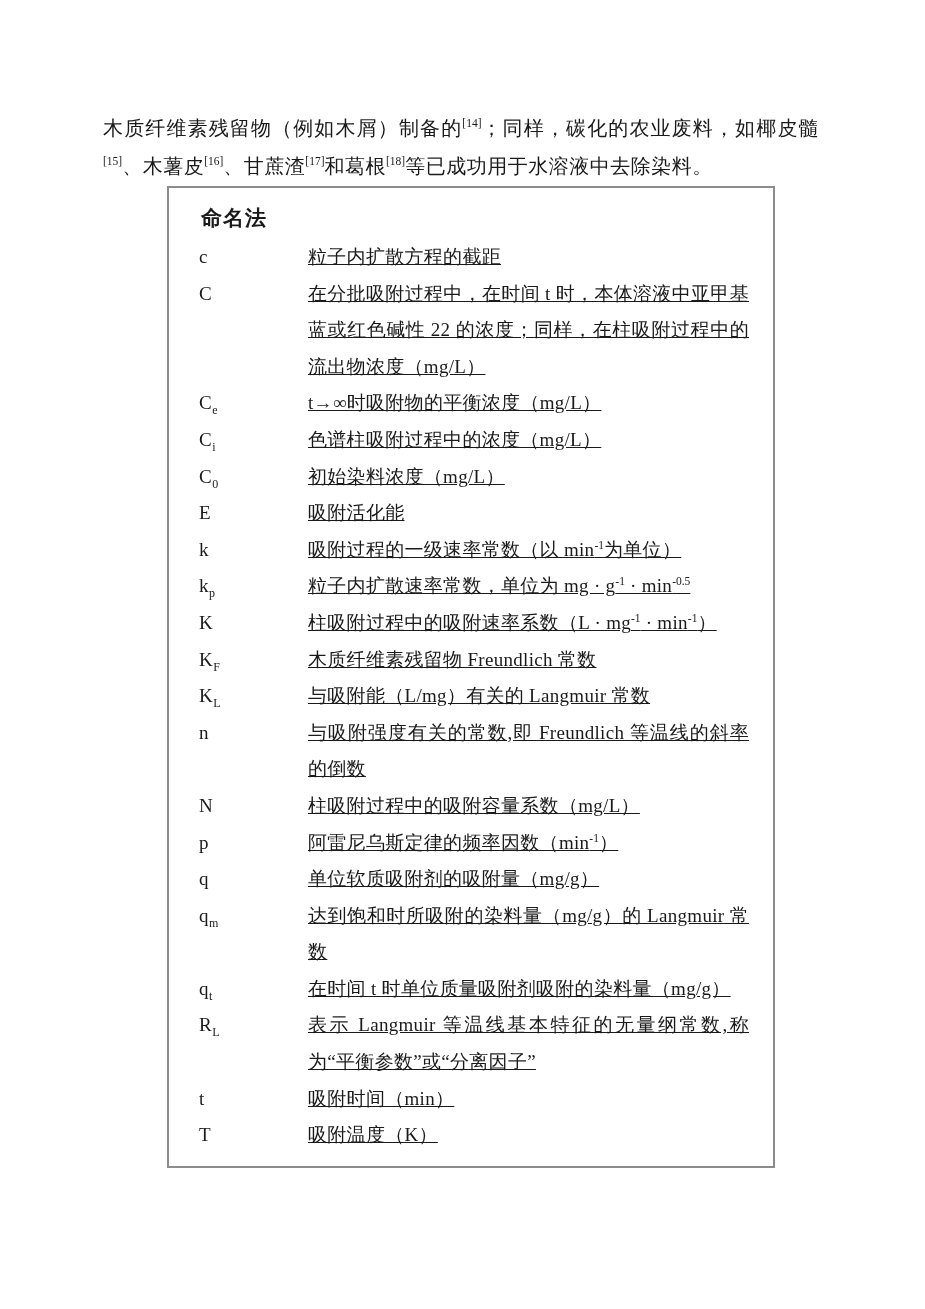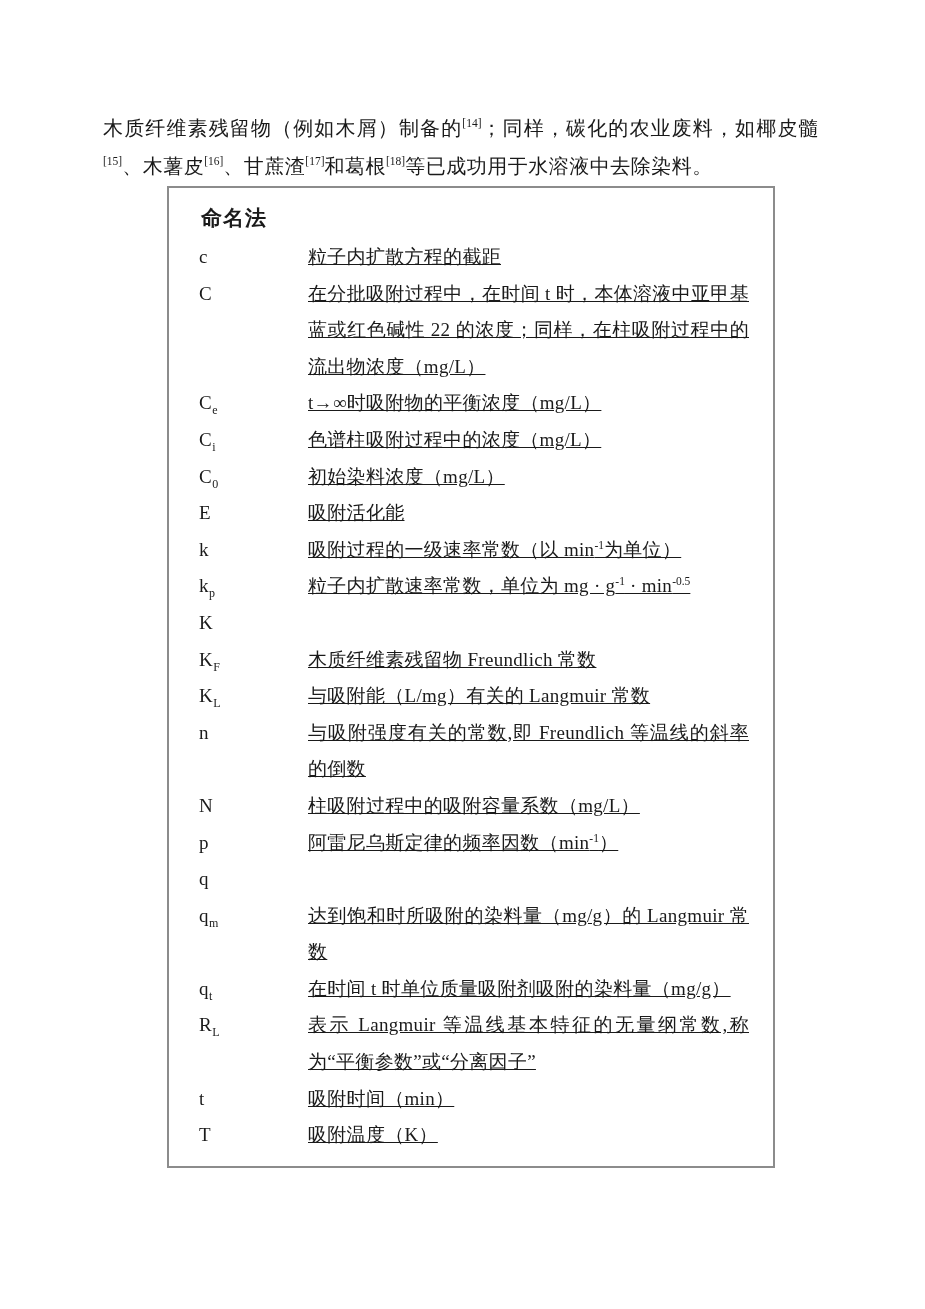--- a/index.html
+++ b/index.html
@@ -121,20 +121,21 @@
     <div class="nom-def"><span>吸附过程的一级速率常数（以 min</span><sup>-1</sup><span>为单位）</span></div>
   </div>
 
   <div class="nom-row">
     <div class="nom-symbol"><span class="sym-base">k</span><sub class="sym-sub">p</sub></div>
     <div class="nom-def"><span>粒子内扩散速率常数，单位为 mg · g</span><sup>-1</sup><span> · min</span><sup>-0.5</sup></div>
   </div>
 
   <div class="nom-row">
     <div class="nom-symbol"><span class="sym-base">K</span></div>
+    <div class="nom-def"><span>柱吸附过程中的吸附速率系数（L · mg</span><sup>-1</sup><span> · min</span><sup>-1</sup><span>）</span></div>
   </div>
 
   <div class="nom-row">
     <div class="nom-symbol"><span class="sym-base">K</span><sub class="sym-sub">F</sub></div>
     <div class="nom-def"><span>木质纤维素残留物 Freundlich 常数</span></div>
   </div>
 
   <div class="nom-row">
     <div class="nom-symbol"><span class="sym-base">K</span><sub class="sym-sub">L</sub></div>
     <div class="nom-def"><span>与吸附能（L/mg）有关的 Langmuir 常数</span></div>
@@ -150,20 +151,21 @@
     <div class="nom-def"><span>柱吸附过程中的吸附容量系数（mg/L）</span></div>
   </div>
 
   <div class="nom-row">
     <div class="nom-symbol"><span class="sym-base">p</span></div>
     <div class="nom-def"><span>阿雷尼乌斯定律的频率因数（min</span><sup>-1</sup><span>）</span></div>
   </div>
 
   <div class="nom-row">
     <div class="nom-symbol"><span class="sym-base">q</span></div>
+    <div class="nom-def"><span>单位软质吸附剂的吸附量（mg/g）</span></div>
   </div>
 
   <div class="nom-row">
     <div class="nom-symbol"><span class="sym-base">q</span><sub class="sym-sub">m</sub></div>
     <div class="nom-def"><span>达到饱和时所吸附的染料量（mg/g）的 Langmuir 常数</span></div>
   </div>
 
   <div class="nom-row">
     <div class="nom-symbol"><span class="sym-base">q</span><sub class="sym-sub">t</sub></div>
     <div class="nom-def"><span>在时间 t 时单位质量吸附剂吸附的染料量（mg/g）</span></div>

